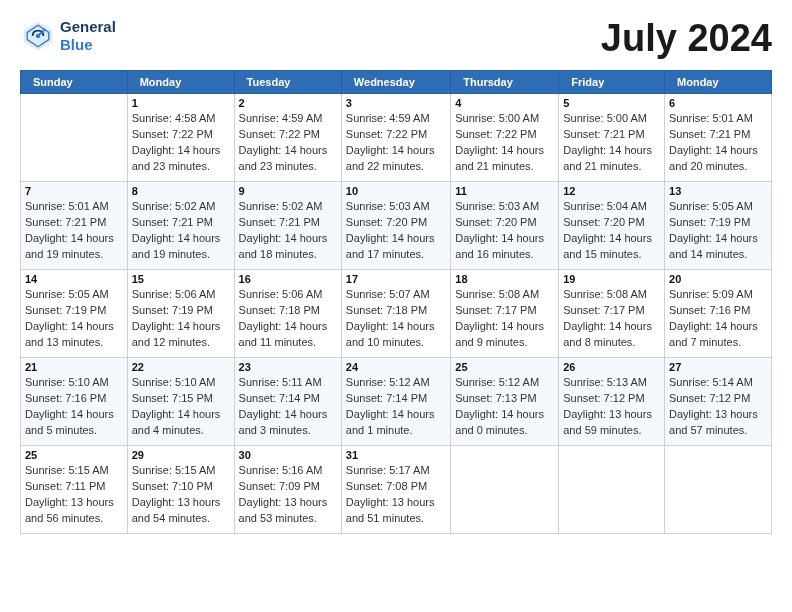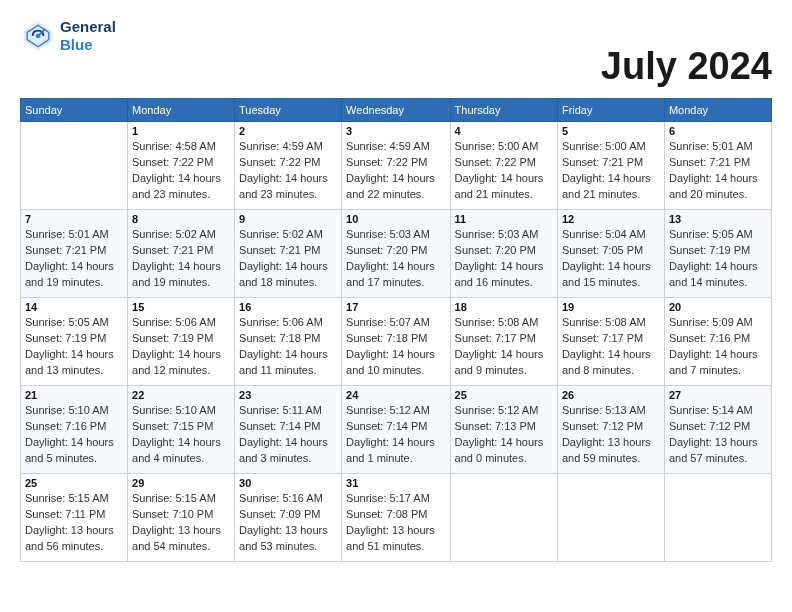--- a/index.html
+++ b/index.html
@@ -32,21 +32,20 @@
       color: #1a3a5c;
       line-height: 1.2;
     }
     .logo-blue { color: #2e7bd6; }
     .logo-icon {
       width: 36px;
       height: 36px;
     }
     .title-area {
       text-align: right;
-      margin-top: 28px;
     }
     .month-title {
       font-size: 38px;
       font-weight: bold;
       color: #1a1a1a;
       line-height: 1.1;
     }
     .location {
       font-size: 14px;
       color: #333;
@@ -54,22 +53,22 @@
     }
     .calendar {
       width: 100%;
       border-collapse: collapse;
       font-size: 9.5px;
     }
     .calendar thead th {
       background: #2e6db4;
       color: #fff;
       font-size: 11px;
-      font-weight: normal;
-      padding: 5px 4px;
+      font-weight: bold;
+      padding: 5px 12px;
       text-align: left;
       border: 1px solid #2560a0;
     }
     .calendar tbody td {
       border: 1px solid #d0d0d0;
       vertical-align: top;
       padding: 3px 4px;
       width: 113px;
       height: 88px;
       background: #fff;
@@ -206,21 +205,21 @@
           <td>
             <span class="day-num">11</span>
             <div class="day-info" style="white-space: pre-line;">Sunrise: 5:03 AM
 Sunset: 7:20 PM
 Daylight: 14 hours
 and 16 minutes.</div>
           </td>
           <td>
             <span class="day-num">12</span>
             <div class="day-info" style="white-space: pre-line;">Sunrise: 5:04 AM
-Sunset: 7:05 PM
+Sunset: 7:20 PM
 Daylight: 14 hours
 and 15 minutes.</div>
           </td>
           <td>
             <span class="day-num">13</span>
             <div class="day-info" style="white-space: pre-line;">Sunrise: 5:05 AM
 Sunset: 7:19 PM
 Daylight: 14 hours
 and 14 minutes.</div>
           </td>

